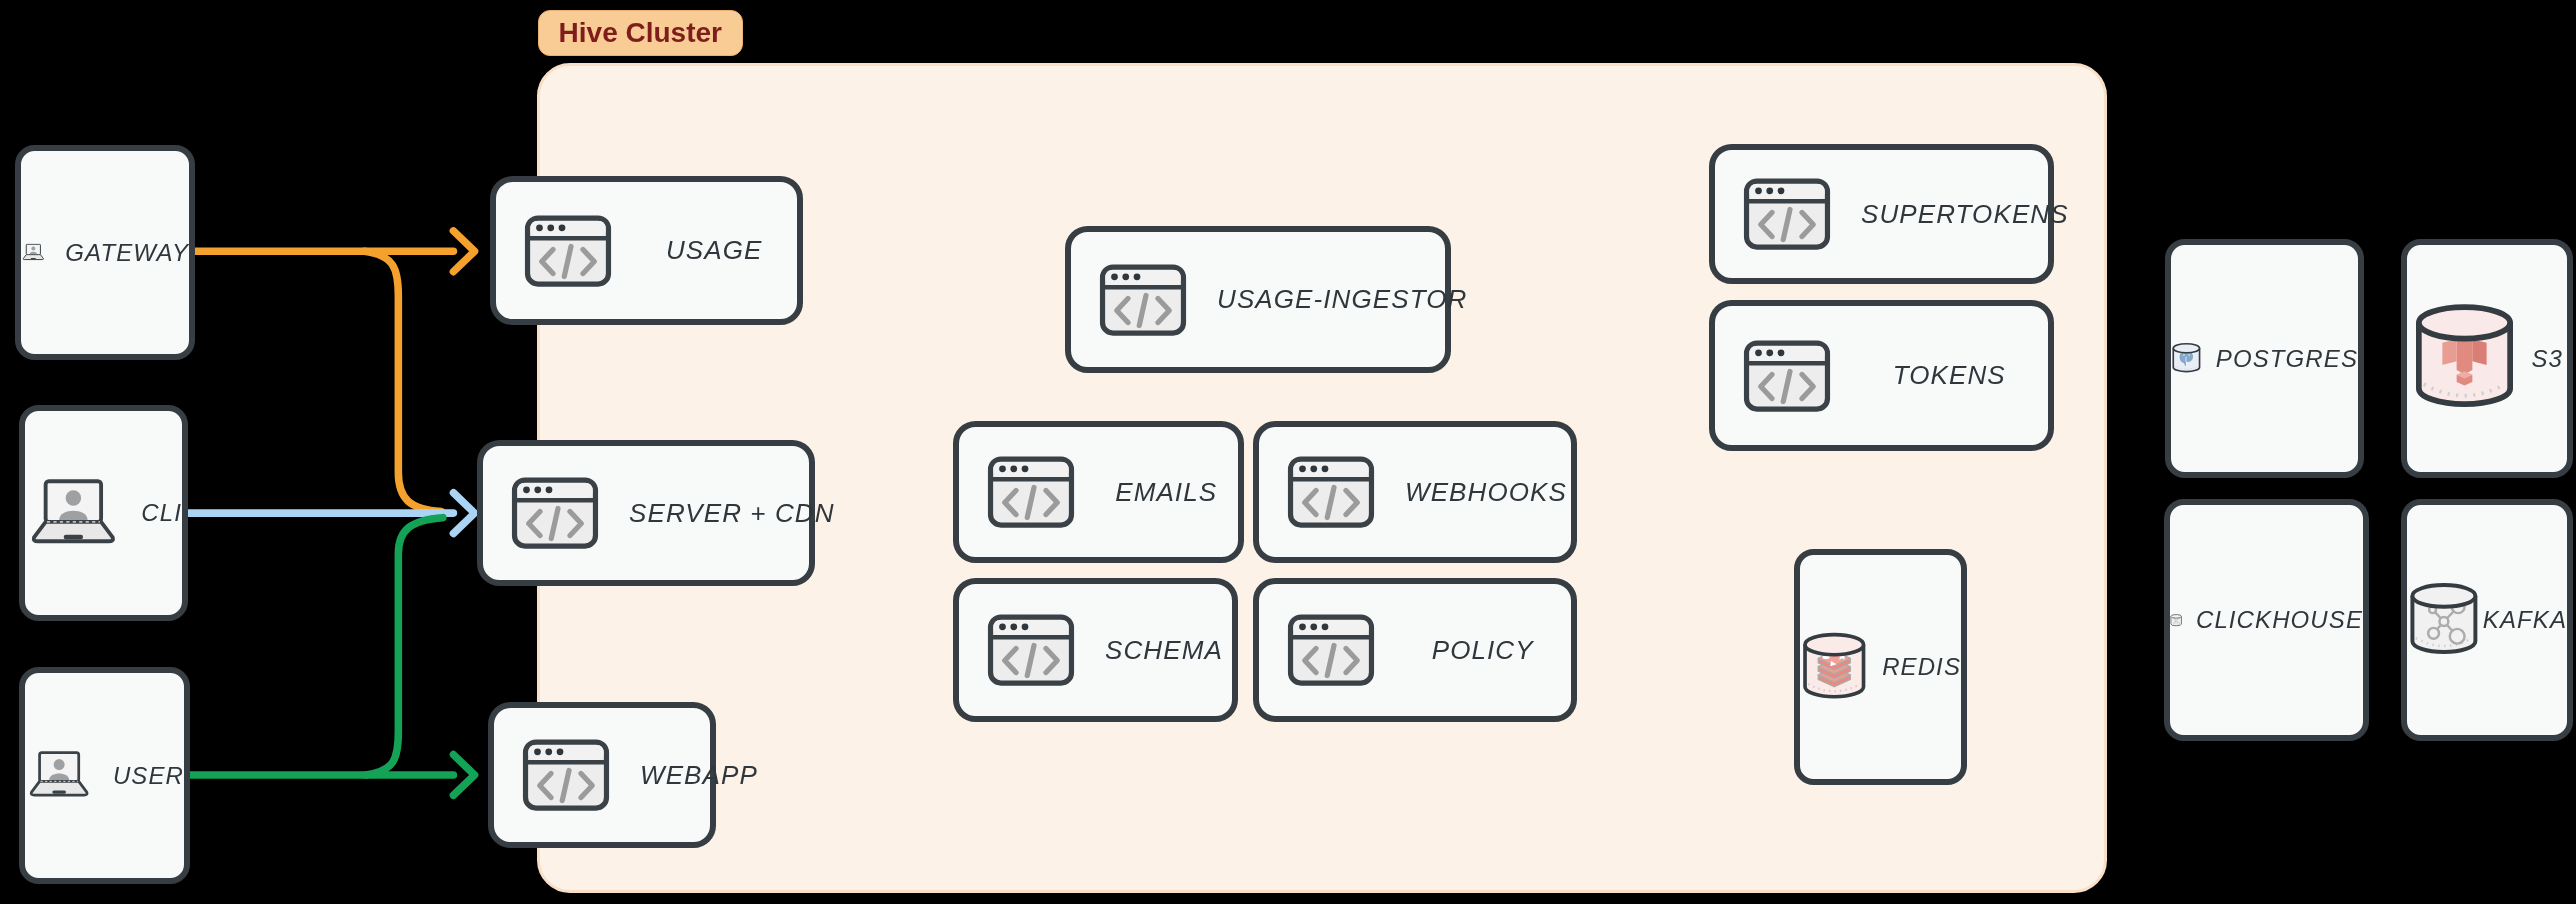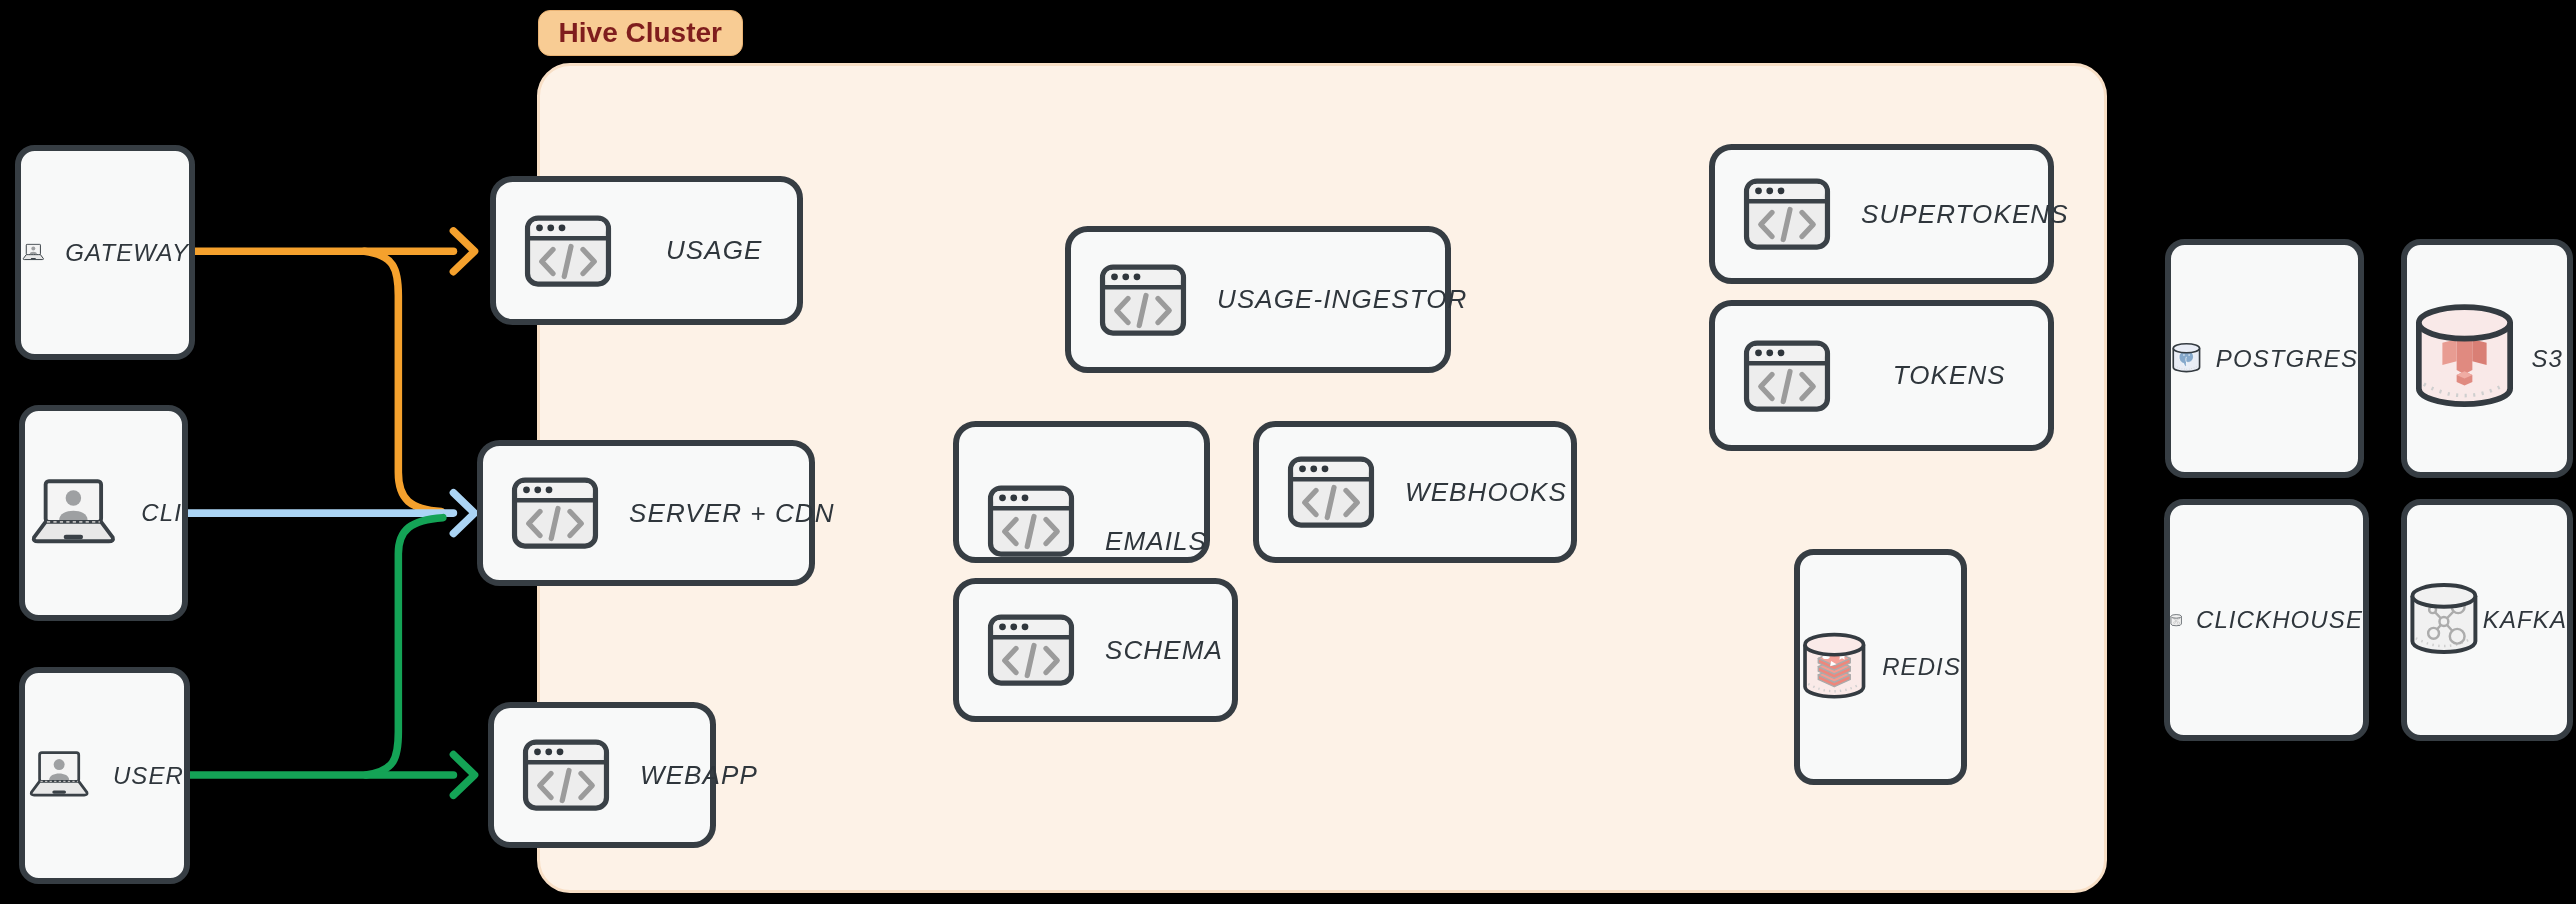--- a/index.html
+++ b/index.html
@@ -28,21 +28,21 @@
   .db-icon{width:107px;height:115px;}
 
   
   #node-gateway{left:15px;top:145px;width:180px;height:215px;}
   #node-cli{left:19px;top:405px;width:169px;height:216px;}
   #node-user{left:19px;top:667px;width:171px;height:217px;}
   #node-usage{left:478px;top:176px;width:313px;height:149px;margin-left:12px;}
   #node-server-cdn{left:477px;top:440px;width:338px;height:146px;}
   #node-webapp{left:488px;top:702px;width:228px;height:146px;}
   #node-usage-ingestor{left:1065px;top:226px;width:386px;height:147px;}
-  #node-emails{left:953px;top:421px;width:257px;height:142px;align-items:flex-end;}
+  #node-emails{left:953px;top:421px;width:291px;height:142px;}
   #node-webhooks{left:1253px;top:421px;width:324px;height:142px;}
   #node-schema{left:953px;top:578px;width:285px;height:144px;}
   #node-policy{left:1253px;top:578px;width:324px;height:144px;}
   #node-supertokens{left:1709px;top:144px;width:345px;height:140px;}
   #node-tokens{left:1709px;top:300px;width:345px;height:151px;}
   #node-redis{left:1794px;top:549px;width:173px;height:236px;gap:13.6px;}
   #node-postgres{left:2165px;top:239px;width:199px;height:239px;gap:14px;}
   #node-s3{left:2401px;top:239px;width:172px;height:239px;gap:13.6px;}
   #node-clickhouse{left:2164px;top:499px;width:205px;height:242px;gap:13.6px;}
   #node-kafka{left:2401px;top:499px;width:172px;height:242px;gap:2px;}
@@ -210,20 +210,26 @@
         <use href="#icon-code-window"></use>
       </svg>
     <div class="svc-label">WEBHOOKS</div>
   </div>
   <div class="node service" id="node-schema">
     <svg class="svc-icon" viewBox="0 0 116 96">
         <use href="#icon-code-window"></use>
       </svg>
     <div class="svc-label">SCHEMA</div>
   </div>
+  <div class="node service" id="node-policy">
+    <svg class="svc-icon" viewBox="0 0 116 96">
+        <use href="#icon-code-window"></use>
+      </svg>
+    <div class="svc-label">POLICY</div>
+  </div>
   <div class="node service" id="node-supertokens">
     <svg class="svc-icon" viewBox="0 0 116 96">
         <use href="#icon-code-window"></use>
       </svg>
     <div class="svc-label">SUPERTOKENS</div>
   </div>
   <div class="node service" id="node-tokens">
     <svg class="svc-icon" viewBox="0 0 116 96">
         <use href="#icon-code-window"></use>
       </svg>

